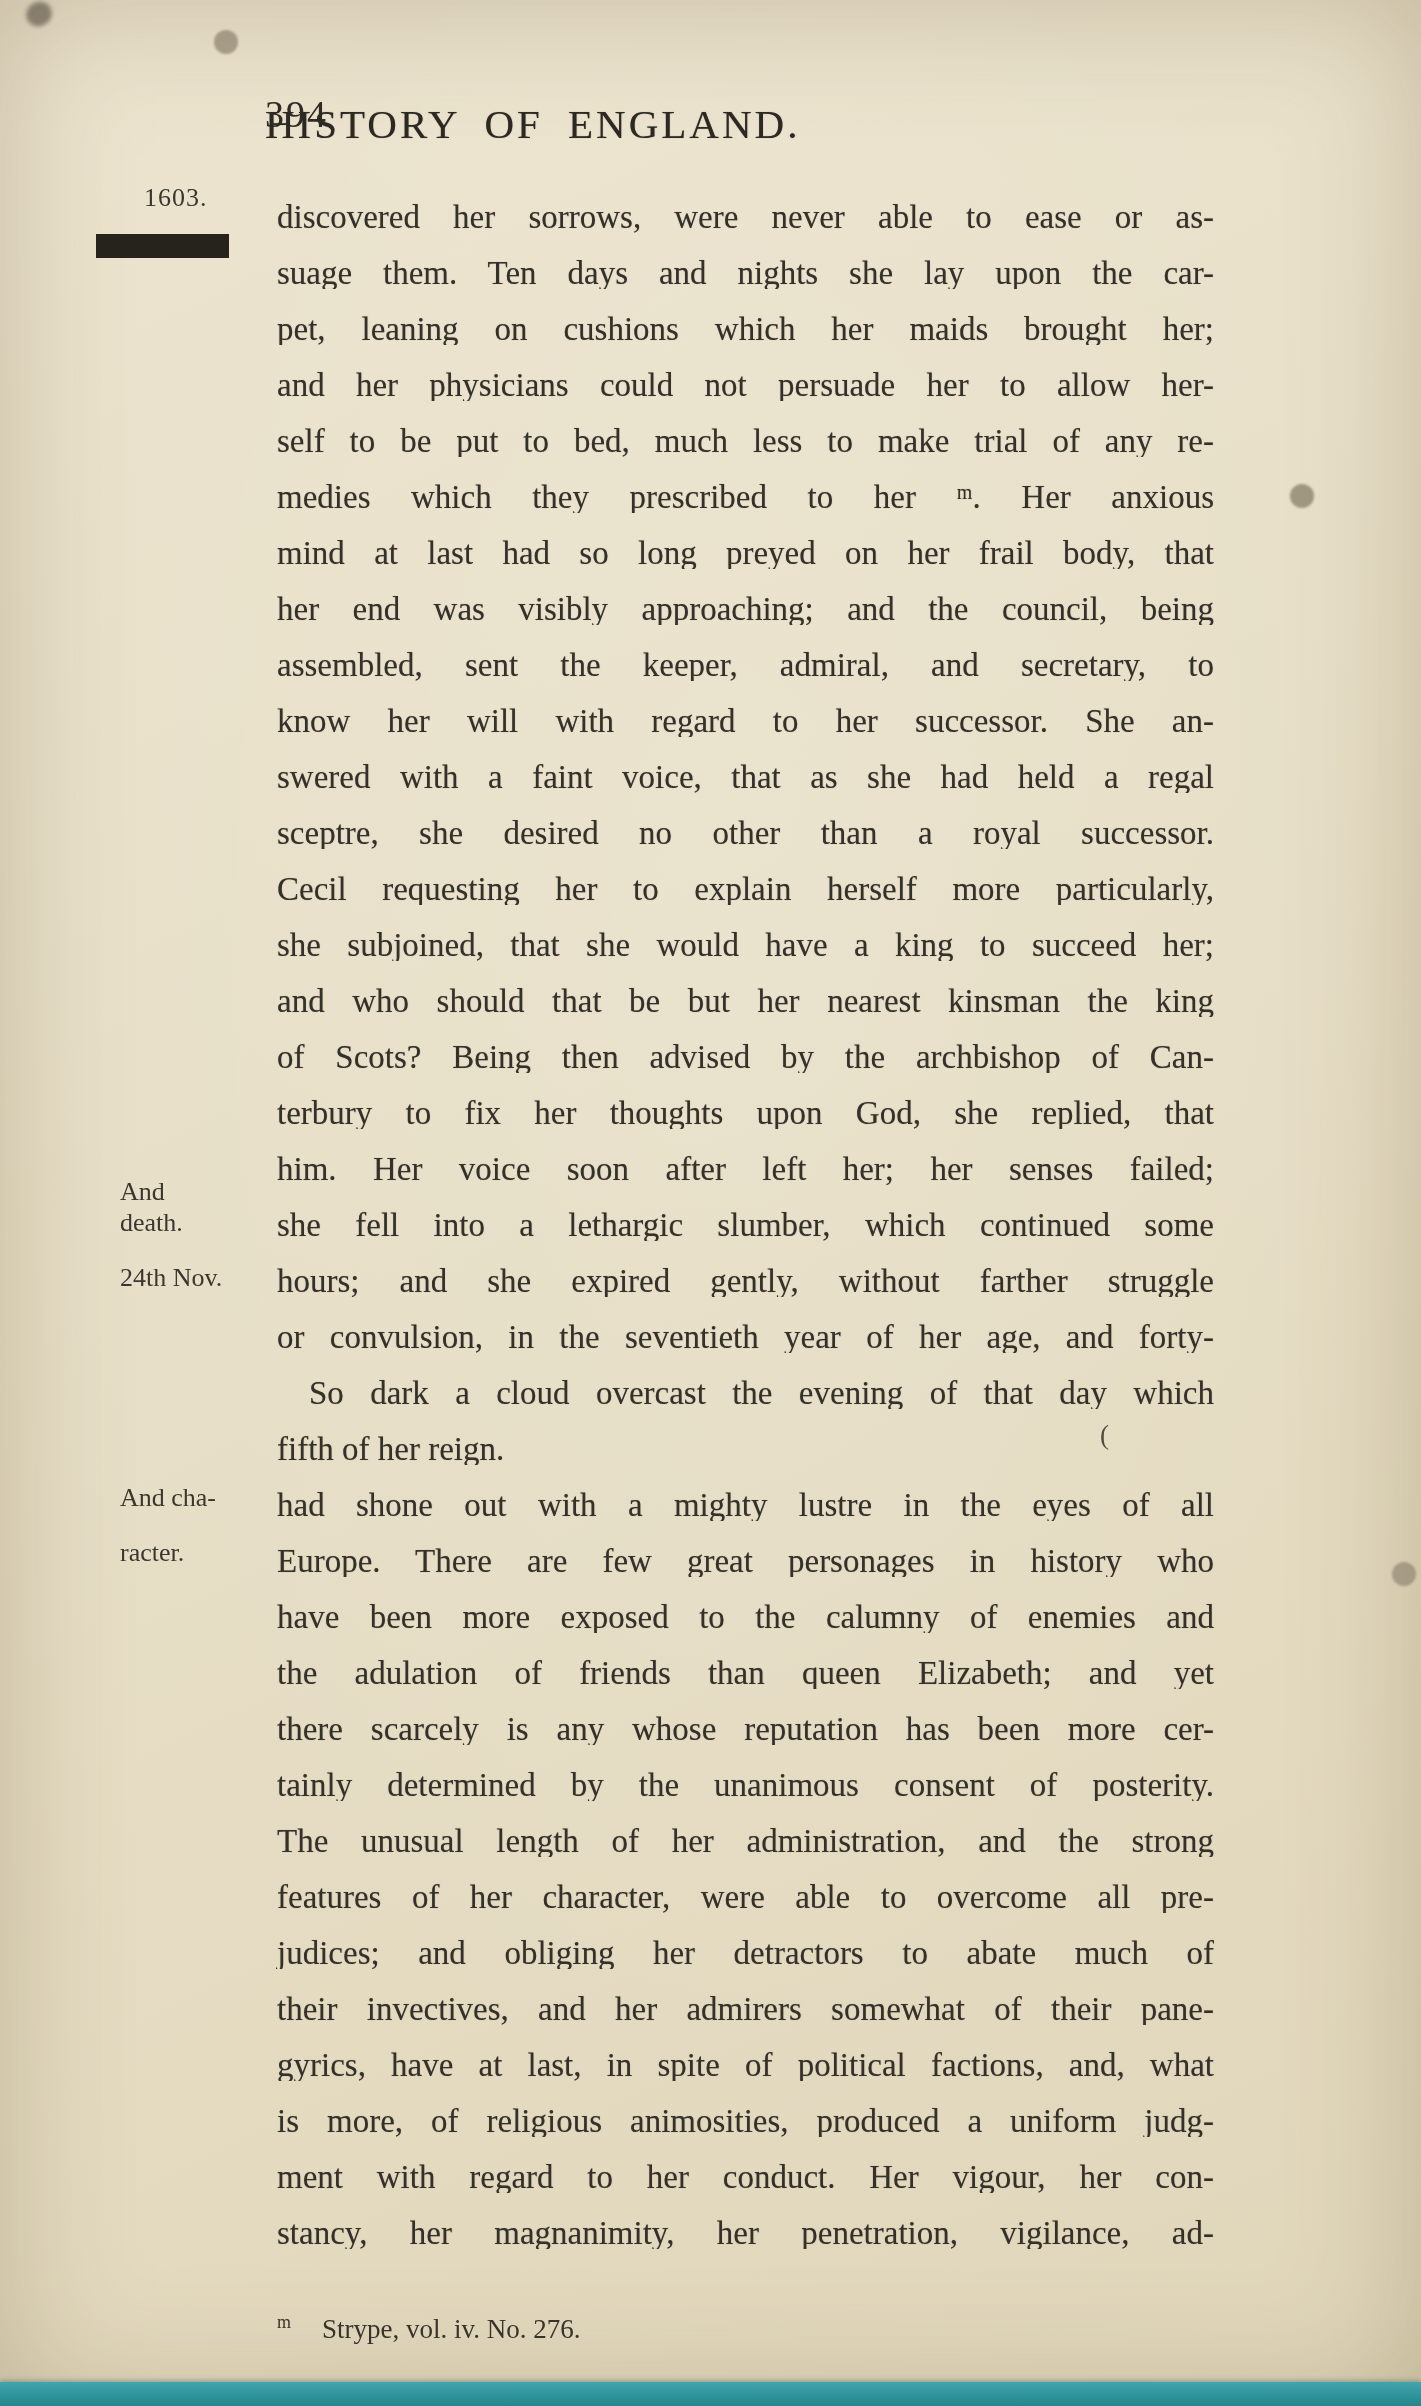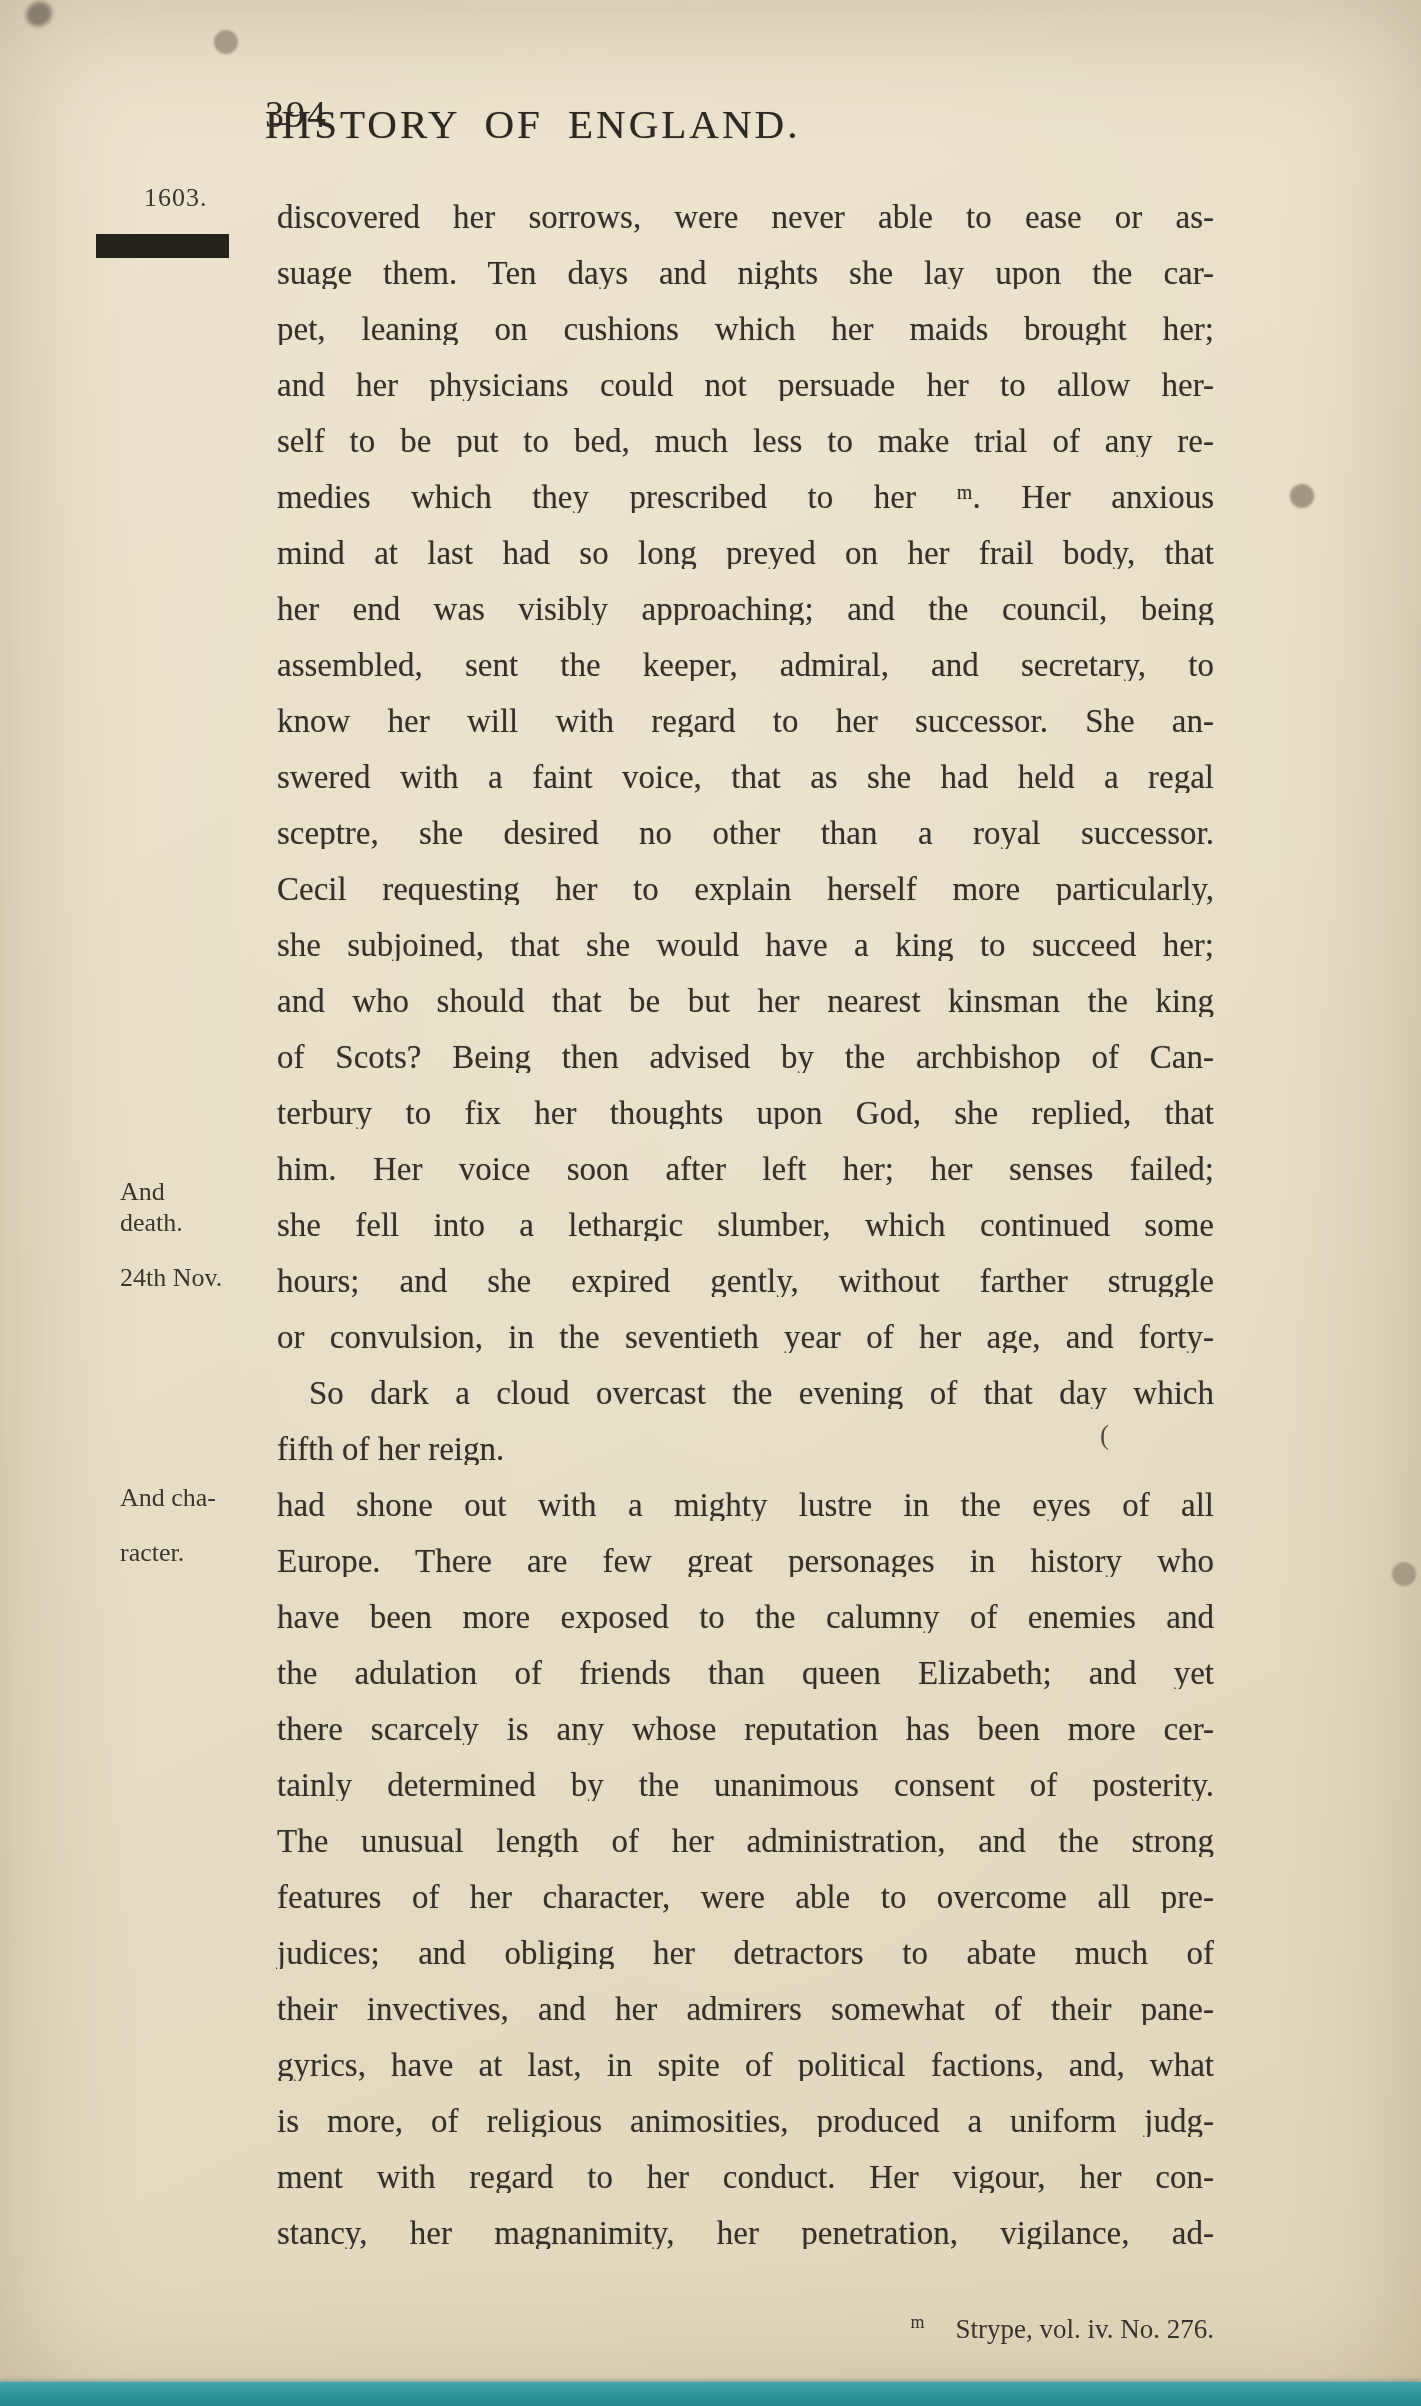--- a/index.html
+++ b/index.html
@@ -97,21 +97,21 @@
     text-align-last: left;
   }
   .text-line.indent { padding-left: 44px; }
 
   
   .footnote {
     position: absolute;
     left: 253px;
     top: 2300px;
     width: 985px;
-    text-align: right;
+    text-align: left;
     font-size: 27px;
     color: #38342c;
   }
   .footnote sup { font-size: 18px; margin-right: 7px; }
 
   
   .stray-mark {
     position: absolute;
     left: 1088px;
     top: 1408px;

